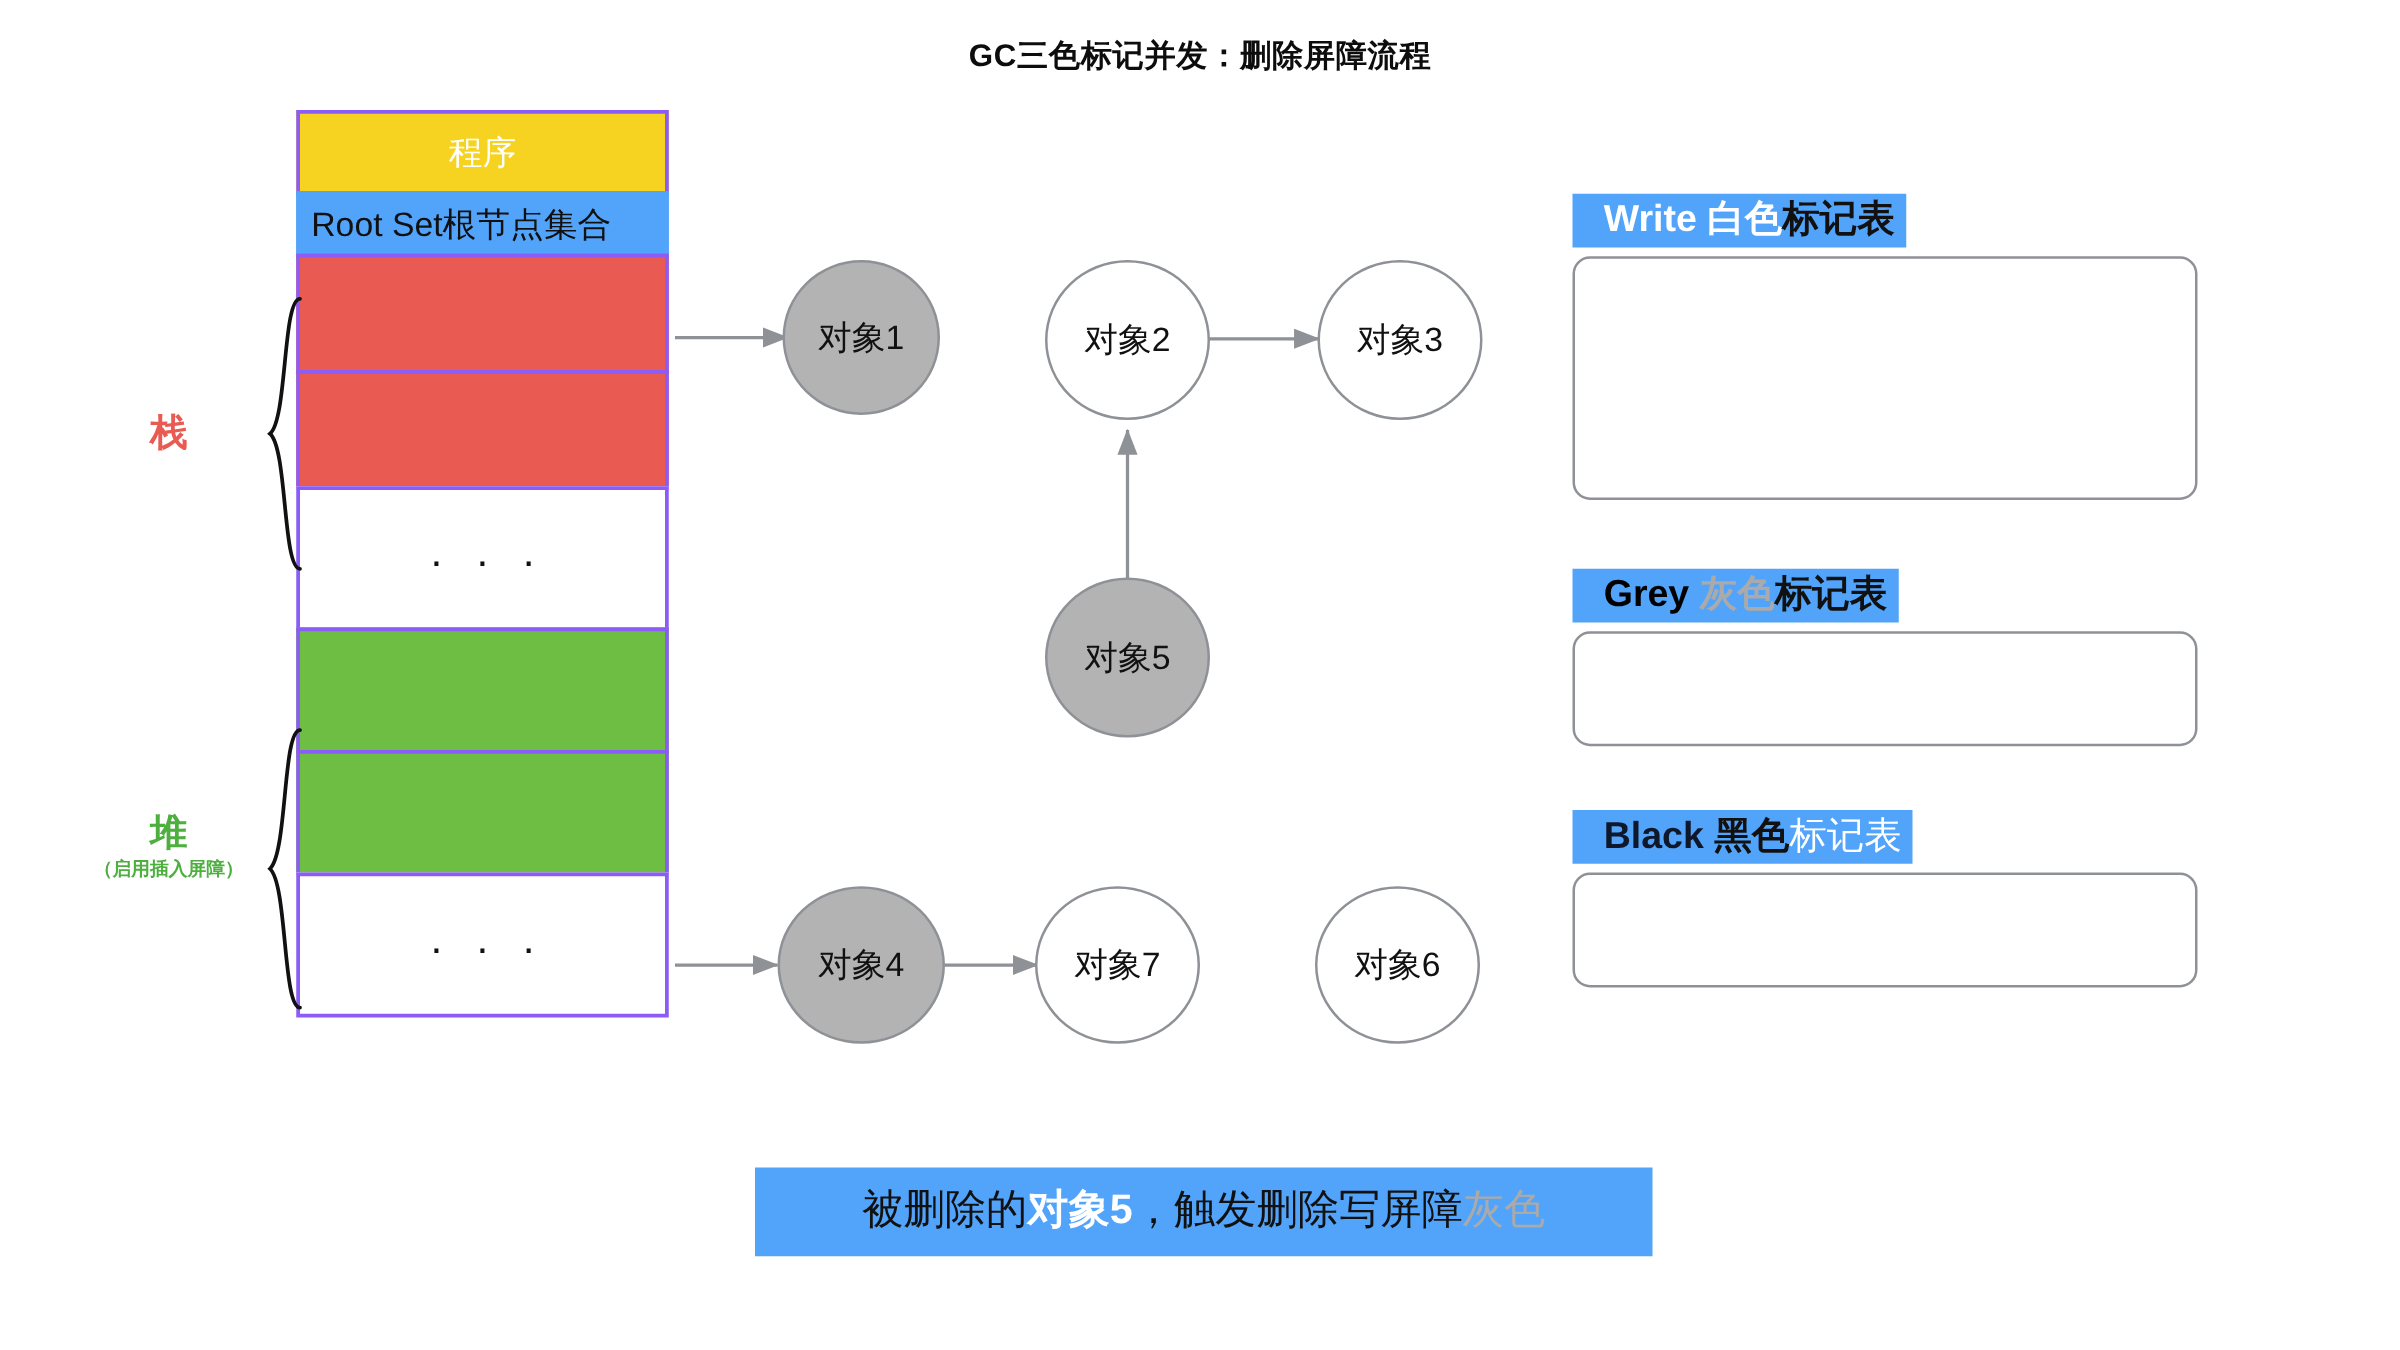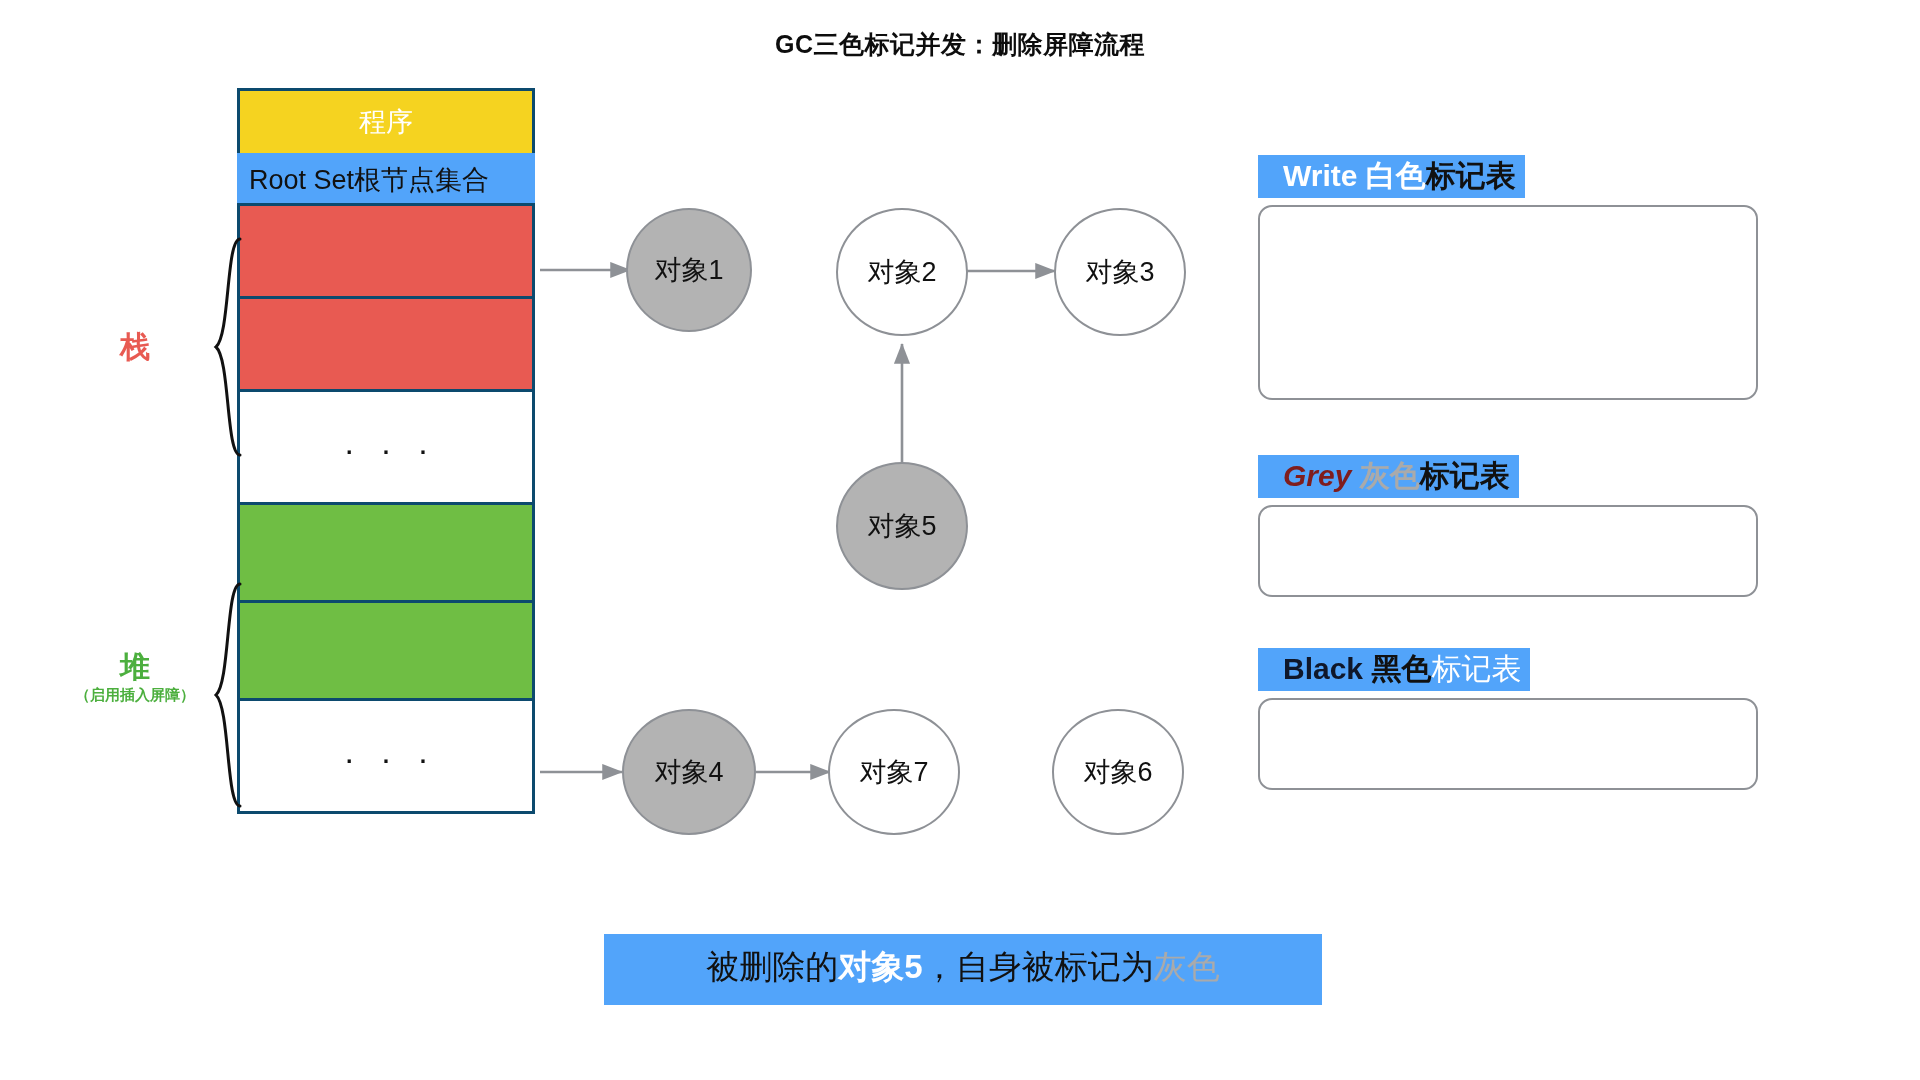--- a/index.html
+++ b/index.html
@@ -38,21 +38,21 @@
   
   .mem-col {
     position: absolute;
     left: 237px;
     top: 88px;
     width: 298px;
   }
   .mem-cell {
     position: relative;
     box-sizing: border-box;
-    border: 3px solid #0c4a6e;
+    border: 3px solid #8b5cf6;
     margin-top: -3px;
     display: flex;
     align-items: center;
     justify-content: center;
   }
   .cell-program {
     height: 68px;
     background: #F5D320;
     color: #ffffff;
     font-size: 27px;
@@ -134,21 +134,21 @@
     position: absolute;
     background: #52A4FA;
     padding: 3px 9px 5px 25px;
     font-size: 30px;
     font-weight: bold;
     white-space: nowrap;
     z-index: 3;
     line-height: 1.18;
   }
   .th-en-white  { color: #ffffff; }
-  .th-en-grey   { color: #7f1d1d; font-style: italic; }
+  .th-en-grey   { color: #000000; }
   .th-en-black  { color: #0f172a; }
   .th-cn-white  { color: #ffffff; }
   .th-cn-grey   { color: #aaaaaa; }
   .th-cn-black  { color: #111111; text-align: right; }
   .th-rest-dark { color: #111111; font-weight: bold; }
   .th-rest-light{ color: #ffffff; font-weight: normal; }
   .table-body {
     position: absolute;
     border: 2px solid #8e9196;
     border-radius: 14px;
@@ -305,16 +305,16 @@
   </div>
 
   <div class="table-block">
     <div class="table-head" style="left:1258px; top:648px;">
       <span class="th-en-black">Black</span><span>&nbsp;</span><span class="th-cn-black">黑色</span><span class="th-rest-light">标记表</span>
     </div>
     <div class="table-body" style="left:1258px; top:698px; width:500px; height:92px;"></div>
   </div>
 
   <div class="caption">
-    <span class="ln"><span>被删除的</span><span class="cap-bold-white">对象5</span><span>，自身被标记为</span><span class="cap-grey">灰色</span></span>
+    <span class="ln"><span>被删除的</span><span class="cap-bold-white">对象5</span><span>，触发删除写屏障</span><span class="cap-grey">灰色</span></span>
   </div>
 
 </div>
 
 </body></html>

